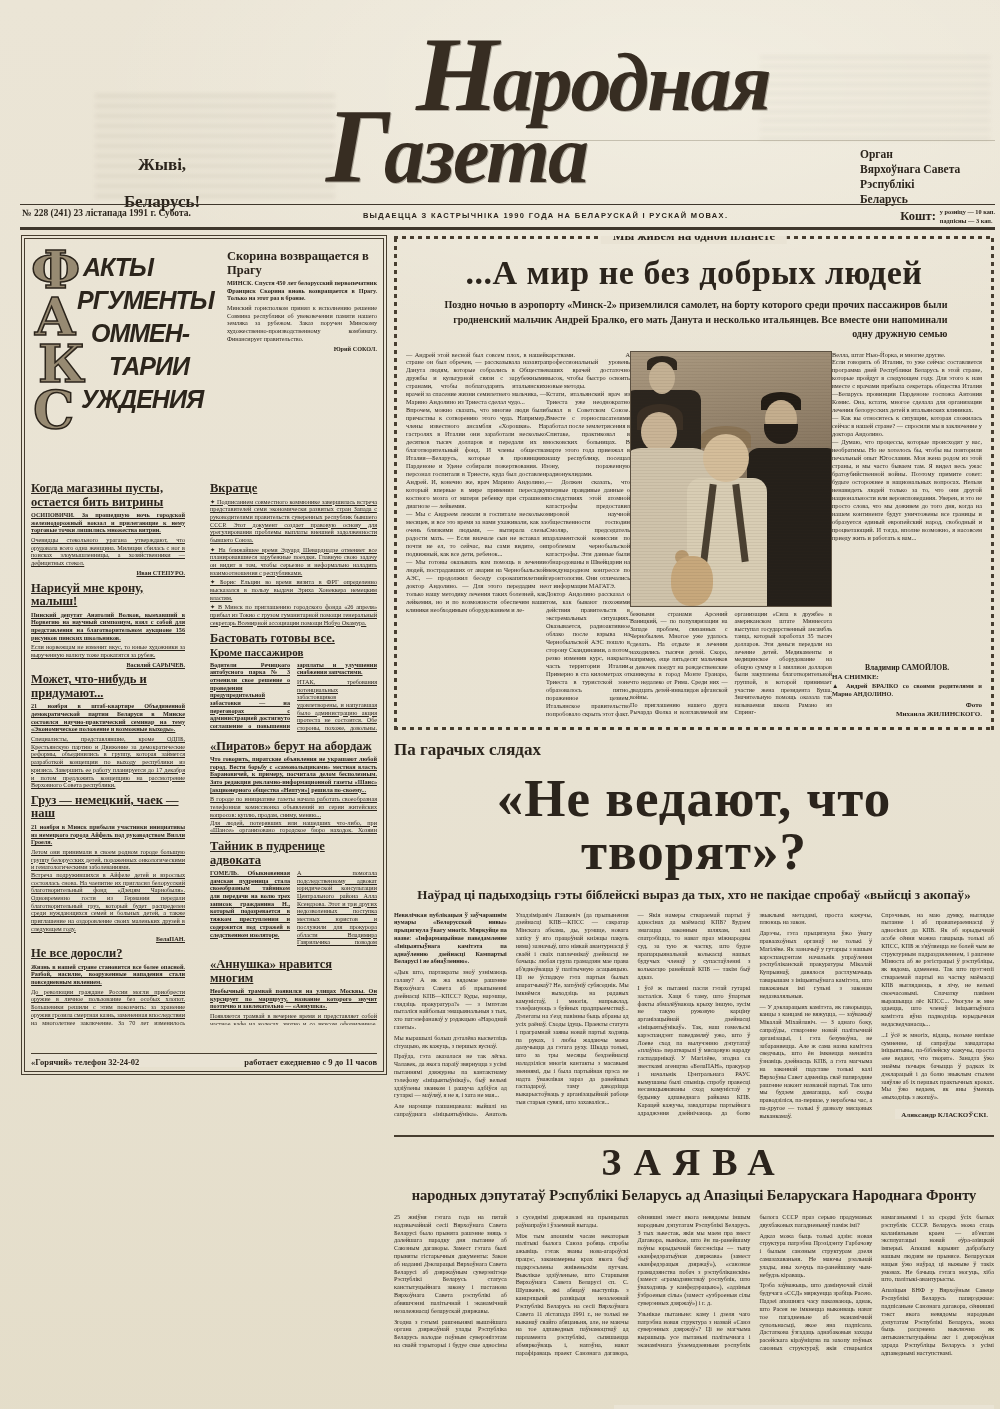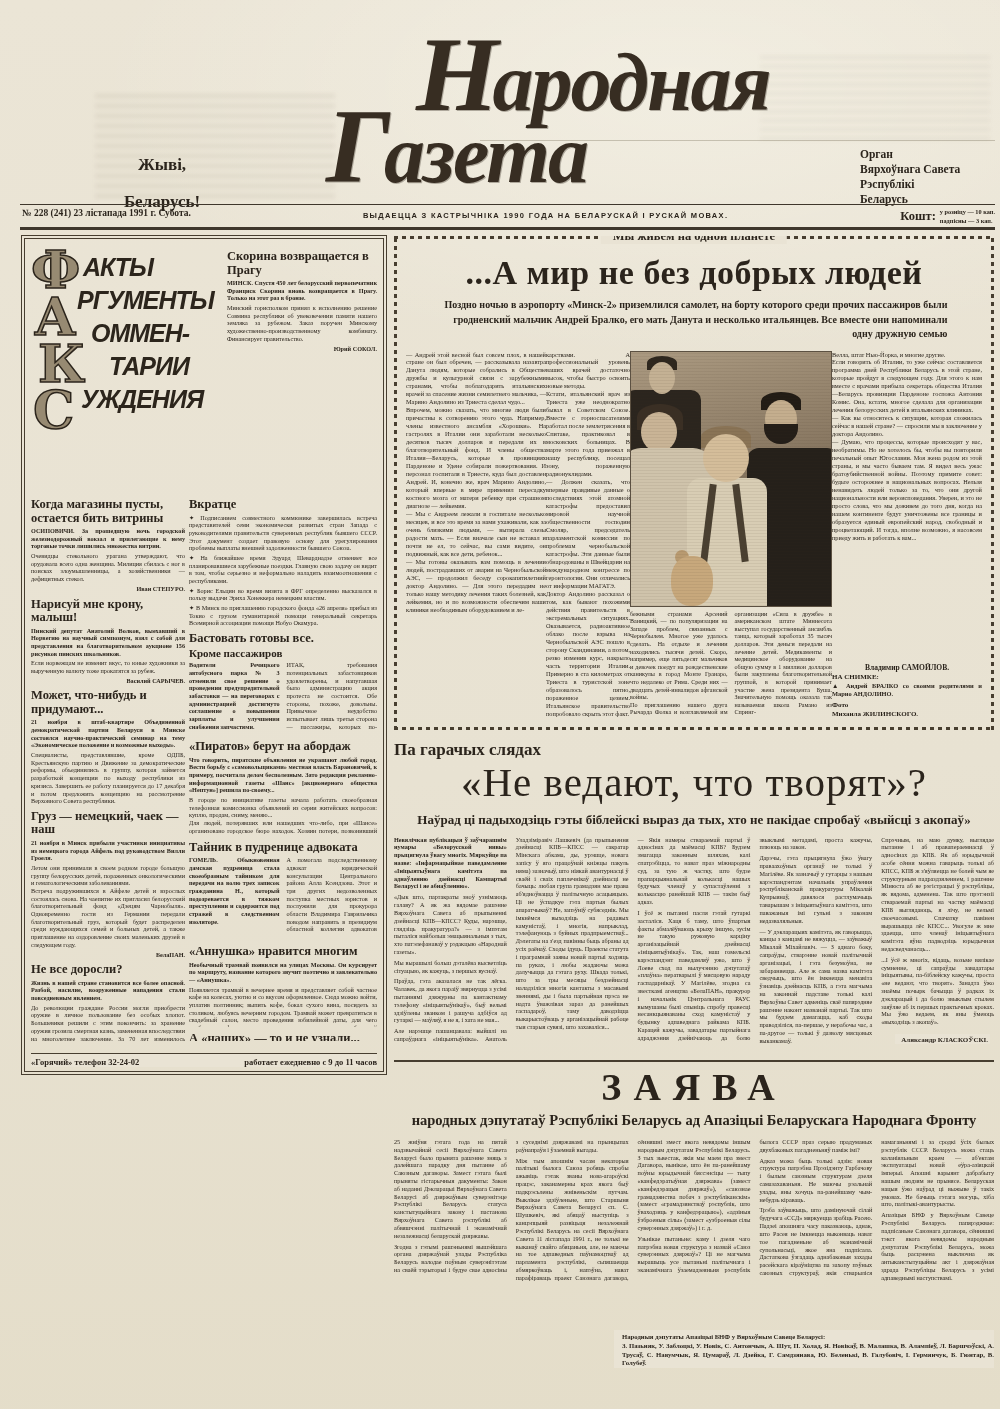--- a/index.html
+++ b/index.html
@@ -37,21 +37,21 @@
   .f-letters div:nth-child(3){margin-left:7px;}
   .f-letters div:nth-child(4){margin-left:2px;}
   .f-words{flex:1;font-family:"Liberation Sans",sans-serif;font-style:italic;font-weight:bold;color:#2c251c;font-size:25px;line-height:1.32;padding-top:4px;letter-spacing:-1px;}
   .fw2{margin-left:-6px;}.fw3{margin-left:8px;}.fw3b{margin-left:26px;}.fw4{margin-left:-2px;}
   .f-skorina{width:150px;}
   .fa h3{font-size:12.5px;line-height:1.08;margin:5px 0 2px;font-weight:bold;}
   .fa h4{font-size:11px;line-height:1.05;margin:2px 0 2px;font-weight:bold;}
   .fa p{margin:0 0 2px;text-align:justify;font-size:6.2px;line-height:1.24;white-space:pre-line;}
   .fa .lead{font-weight:bold;}
   .fa .byline{text-align:right;font-weight:bold;}
-  .faks-cols{display:flex;gap:4px;margin-top:20px;height:548px;overflow:hidden;position:relative;}
+  .faks-cols{display:flex;gap:25px;margin-top:4px;height:548px;overflow:hidden;position:relative;text-decoration:underline;}
   .colA{width:154px;}
   .colB{flex:1;}
   .two-col{column-count:2;column-gap:7px;}
   .clip{overflow:hidden;}
   .vk-item{margin:0 0 3px;text-align:justify;font-size:6.2px;line-height:1.24;}
   .hotline{position:absolute;left:6px;right:6px;bottom:4px;border-top:1.5px solid #473e30;padding-top:3px;display:flex;justify-content:space-between;font-weight:bold;font-size:8.5px;background:#e9e3d4;}
   
   .right{position:absolute;left:394px;top:236px;width:600px;}
   .main-art{position:relative;padding:14px 12px 8px;height:494px;overflow:hidden;box-sizing:border-box;}
   .zzt,.zzb{position:absolute;left:0;right:0;height:3px;background:repeating-linear-gradient(90deg,#473e30 0 4px,transparent 4px 8px);}
@@ -64,21 +64,21 @@
   .ma-cols{display:flex;gap:0;margin-top:9px;height:368px;}
   .ma-col{font-size:6.3px;line-height:1.27;text-align:justify;white-space:pre-line;overflow:hidden;}
   .c1{width:140px;}.c2{width:84px;}
   .mid{width:202px;display:flex;flex-direction:column;}
   .midcap{margin-top:4px;column-count:2;column-gap:7px;font-size:6.1px;line-height:1.25;text-align:justify;white-space:pre-line;flex:1;overflow:hidden;}
   .c4{flex:1;display:flex;flex-direction:column;white-space:normal;}
   .c4body{flex:1;overflow:hidden;font-size:6.3px;line-height:1.27;text-align:justify;white-space:pre-line;}
   .sig1{text-align:center;font-weight:bold;font-size:7.5px;margin-top:3px;}
   .snimke-label{font-weight:bold;font-size:7px;}
   .snimke{font-size:6.4px;font-weight:bold;text-align:justify;margin:0;}
-  .credit{text-align:left;font-weight:bold;font-size:7px;margin-top:3px;line-height:1.25;}
+  .credit{text-align:right;font-weight:bold;font-size:7px;margin-top:3px;line-height:1.25;}
   
   .photo{position:relative;height:254px;overflow:hidden;border:1px solid #5c5142;
     background:linear-gradient(165deg,#ab9a81 0%,#8a7963 45%,#6a5b49 80%,#55483a 100%);}
   .photo div{position:absolute;}
   .f-man1-body{top:38px;left:-6px;width:76px;height:64px;background:#2b251e;border-radius:10px 10px 0 0;}
   .f-man1-head{top:10px;left:18px;width:26px;height:32px;background:#c4b194;border-radius:50%;}
   .f-man1-hair{top:4px;left:16px;width:30px;height:14px;background:#2e271e;border-radius:50% 50% 0 0;}
   .f-man2-body{top:96px;right:-8px;width:92px;height:158px;background:#25201a;border-radius:12px 12px 0 0;}
   .f-man2-head{top:48px;right:34px;width:32px;height:38px;background:#c4ae8e;border-radius:50%;}
   .f-man2-hair{top:40px;right:30px;width:40px;height:18px;background:#221c15;border-radius:50% 50% 0 0;}
@@ -90,21 +90,21 @@
   .f-boy-head{top:82px;left:72px;width:46px;height:48px;background:#d4bd9a;border-radius:50%;}
   .f-boy-body{top:126px;left:56px;width:80px;height:130px;background:#d8cdb4;border-radius:14px 14px 0 0;}
   .f-strap1{top:132px;left:74px;width:7px;height:78px;background:#4a4031;transform:rotate(7deg);}
   .f-strap2{top:132px;left:106px;width:7px;height:78px;background:#4a4031;transform:rotate(-7deg);}
   .f-bear{top:204px;left:40px;width:42px;height:50px;background:#c7a87c;border-radius:45%;}
   .f-bear-ear{top:198px;left:44px;width:14px;height:14px;background:#b89a70;border-radius:50%;}
   .photo-noise{inset:0;background:repeating-linear-gradient(0deg,rgba(60,45,30,.07) 0 1px,transparent 1px 3px);}
   
   .nv{position:relative;margin-top:10px;}
   .nv-kicker{font-weight:bold;font-size:17px;}
-  .nv-headline{font-size:41px;font-weight:normal;text-align:center;margin:2px 0 9px;line-height:1;letter-spacing:1px;}
+  .nv-headline{font-size:53px;font-weight:bold;text-align:center;margin:12px 0 9px;line-height:1;letter-spacing:1px;}
   .nv-subhead{font-weight:bold;font-size:13px;text-align:center;margin:0 2px 8px;line-height:1.2;}
   .nv-cols{column-count:5;column-gap:9px;height:216px;overflow:hidden;font-size:6.2px;line-height:1.26;text-align:justify;}
   .nv-cols p{margin:0 0 3px;}
   .nv-cols .lead{font-weight:bold;}
   .nv-byline{position:absolute;right:4px;bottom:8px;background:#e9e3d4;font-weight:bold;font-size:7px;padding:2px 2px 0 6px;}
   .hr1{height:2px;background:#473e30;margin:8px 0 6px;}
   
   .za{position:relative;}
   .za-headline{text-align:center;font-size:38px;font-weight:bold;letter-spacing:12px;margin:2px 0 6px;line-height:1;}
   .za-subhead{text-align:center;font-weight:bold;font-size:14.5px;margin-bottom:9px;line-height:1.2;}

